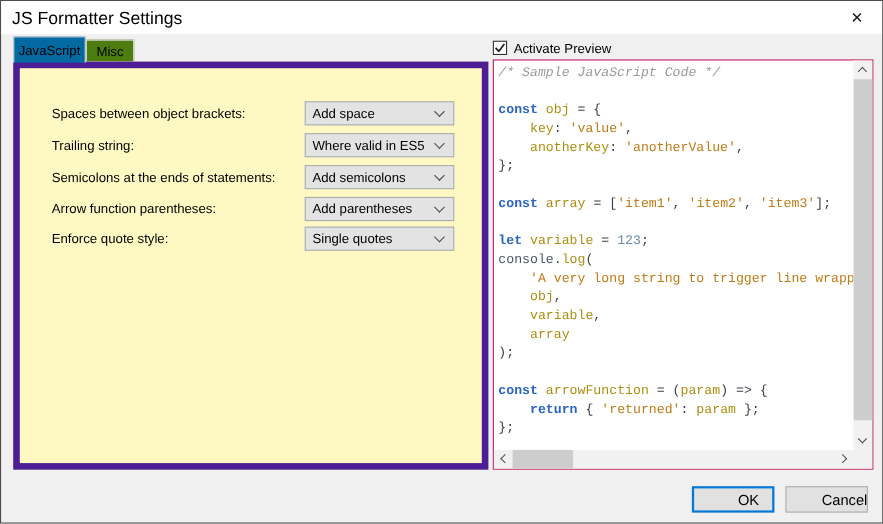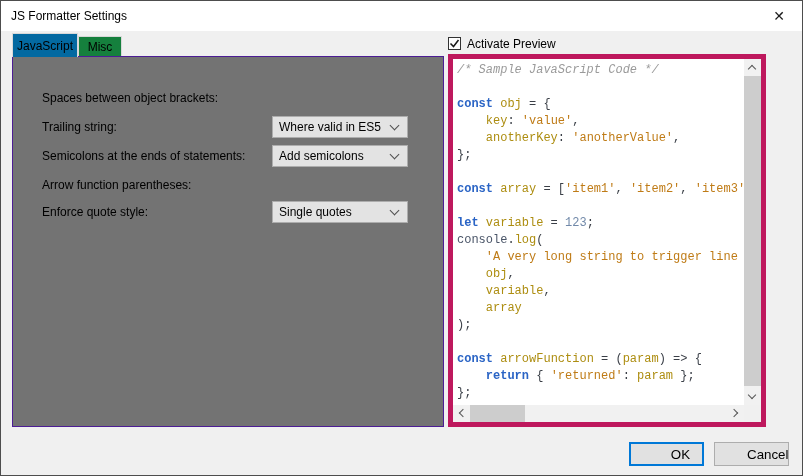--- a/index.html
+++ b/index.html
@@ -4,52 +4,52 @@
 <style>
   * { margin:0; padding:0; box-sizing:border-box; }
   html,body { width:803px; height:476px; }
   body { font-family:"Liberation Sans", sans-serif; font-size:12px; color:#000; }
 
   .window { position:absolute; left:0; top:0; width:803px; height:476px;
             background:#f0f0f0; border:1px solid #4d4d4d; overflow:hidden; }
 
   
   .titlebar { position:absolute; left:0; top:0; width:100%; height:30px; background:#ffffff; }
-  .title { position:absolute; left:10px; top:8px; font-size:12px; color:#000; }
+  .title { position:absolute; left:10px; top:8px; font-size:16px; color:#000; }
   .close-btn { position:absolute; right:0; top:0; width:46px; height:30px;
                display:flex; align-items:center; justify-content:center;
                font-size:14px; color:#1a1a1a; cursor:default; }
 
   
   .tab { position:absolute; text-align:center; border:1px solid #d9d9d9; border-bottom:none; }
   .tab-active { left:11px; top:32px; width:66px; height:24px; background:#0369a1;
                 z-index:3; line-height:24px; }
-  .tab-inactive { left:77px; top:35px; width:44px; height:20px; background:#15803d;
+  .tab-inactive { left:77px; top:35px; width:44px; height:20px; background:#4d7c0f;
                   z-index:1; line-height:20px; }
   .tab-page { position:absolute; left:11px; top:55px; width:432px; height:371px;
-              background:#737373; border:1px solid #4c1d95; z-index:2; }
+              background:#fef9c3; border:6px solid #4c1d95; z-index:2; }
 
   
   .form-row { position:absolute; left:0; width:100%; height:22px; }
   .form-label { position:absolute; left:29px; top:0; line-height:22px; color:#000; }
   .combobox { position:absolute; left:259px; top:0; width:136px; height:22px;
               background:#e3e3e3; border:1px solid #adadad; line-height:20px;
               padding-left:6px; cursor:default; }
   .chev { position:absolute; width:7px; height:7px;
           border-right:1.3px solid #4f4f4f; border-bottom:1.3px solid #4f4f4f; }
   .chev-down { right:9px; top:5px; transform:rotate(45deg); }
 
   
   .checkbox-row { position:absolute; left:447px; top:35px; height:16px; cursor:default; }
   .checkbox-box { position:absolute; left:0; top:1px; width:13px; height:13px;
                   background:#fff; border:1px solid #333; }
   .checkbox-label { position:absolute; left:19px; top:1px; white-space:nowrap; }
 
-  .code-box { position:absolute; left:447px; top:53px; width:318px; height:373px;
-              background:#ffffff; border:5px solid #be185d; }
+  .code-box { position:absolute; left:447px; top:53px; width:346px; height:373px;
+              background:#ffffff; border:1px solid #be185d; }
   .code-view { position:absolute; left:0; top:0; right:17px; bottom:17px;
                overflow:hidden; padding:3px 0 0 4px;
                font-family:"Liberation Mono", monospace; font-size:12px; line-height:17px;
                white-space:pre; }
   .code-line { height:17px; white-space:pre; }
   .tk-cm { color:var(--comment); font-style:italic; }
   .tk-kw { color:var(--keyword); font-weight:bold; }
   .tk-id { color:var(--identifier); }
   .tk-str { color:var(--string); }
   .tk-num { color:var(--number); }
@@ -95,40 +95,48 @@
     <span>JavaScript</span>
   </div>
   <div class="tab tab-inactive">
     <span>Misc</span>
   </div>
 
   <div class="tab-page">
 
     <div class="form-row" style="top:30px;">
       <span class="form-label">Spaces between object brackets:</span>
+      <div class="combobox">
+        <span>Add space</span>
+        <span class="chev chev-down"></span>
+      </div>
     </div>
 
     <div class="form-row" style="top:59px;">
       <span class="form-label">Trailing string:</span>
       <div class="combobox">
         <span>Where valid in ES5</span>
         <span class="chev chev-down"></span>
       </div>
     </div>
 
     <div class="form-row" style="top:88px;padding-left:40px;">
       <span class="form-label">Semicolons at the ends of statements:</span>
       <div class="combobox">
         <span>Add semicolons</span>
         <span class="chev chev-down"></span>
       </div>
     </div>
 
     <div class="form-row" style="top:117px;">
       <span class="form-label">Arrow function parentheses:</span>
+      <div class="combobox">
+        <span>Add parentheses</span>
+        <span class="chev chev-down"></span>
+      </div>
     </div>
 
     <div class="form-row" style="top:144px;">
       <span class="form-label">Enforce quote style:</span>
       <div class="combobox">
         <span>Single quotes</span>
         <span class="chev chev-down"></span>
       </div>
     </div>
 

